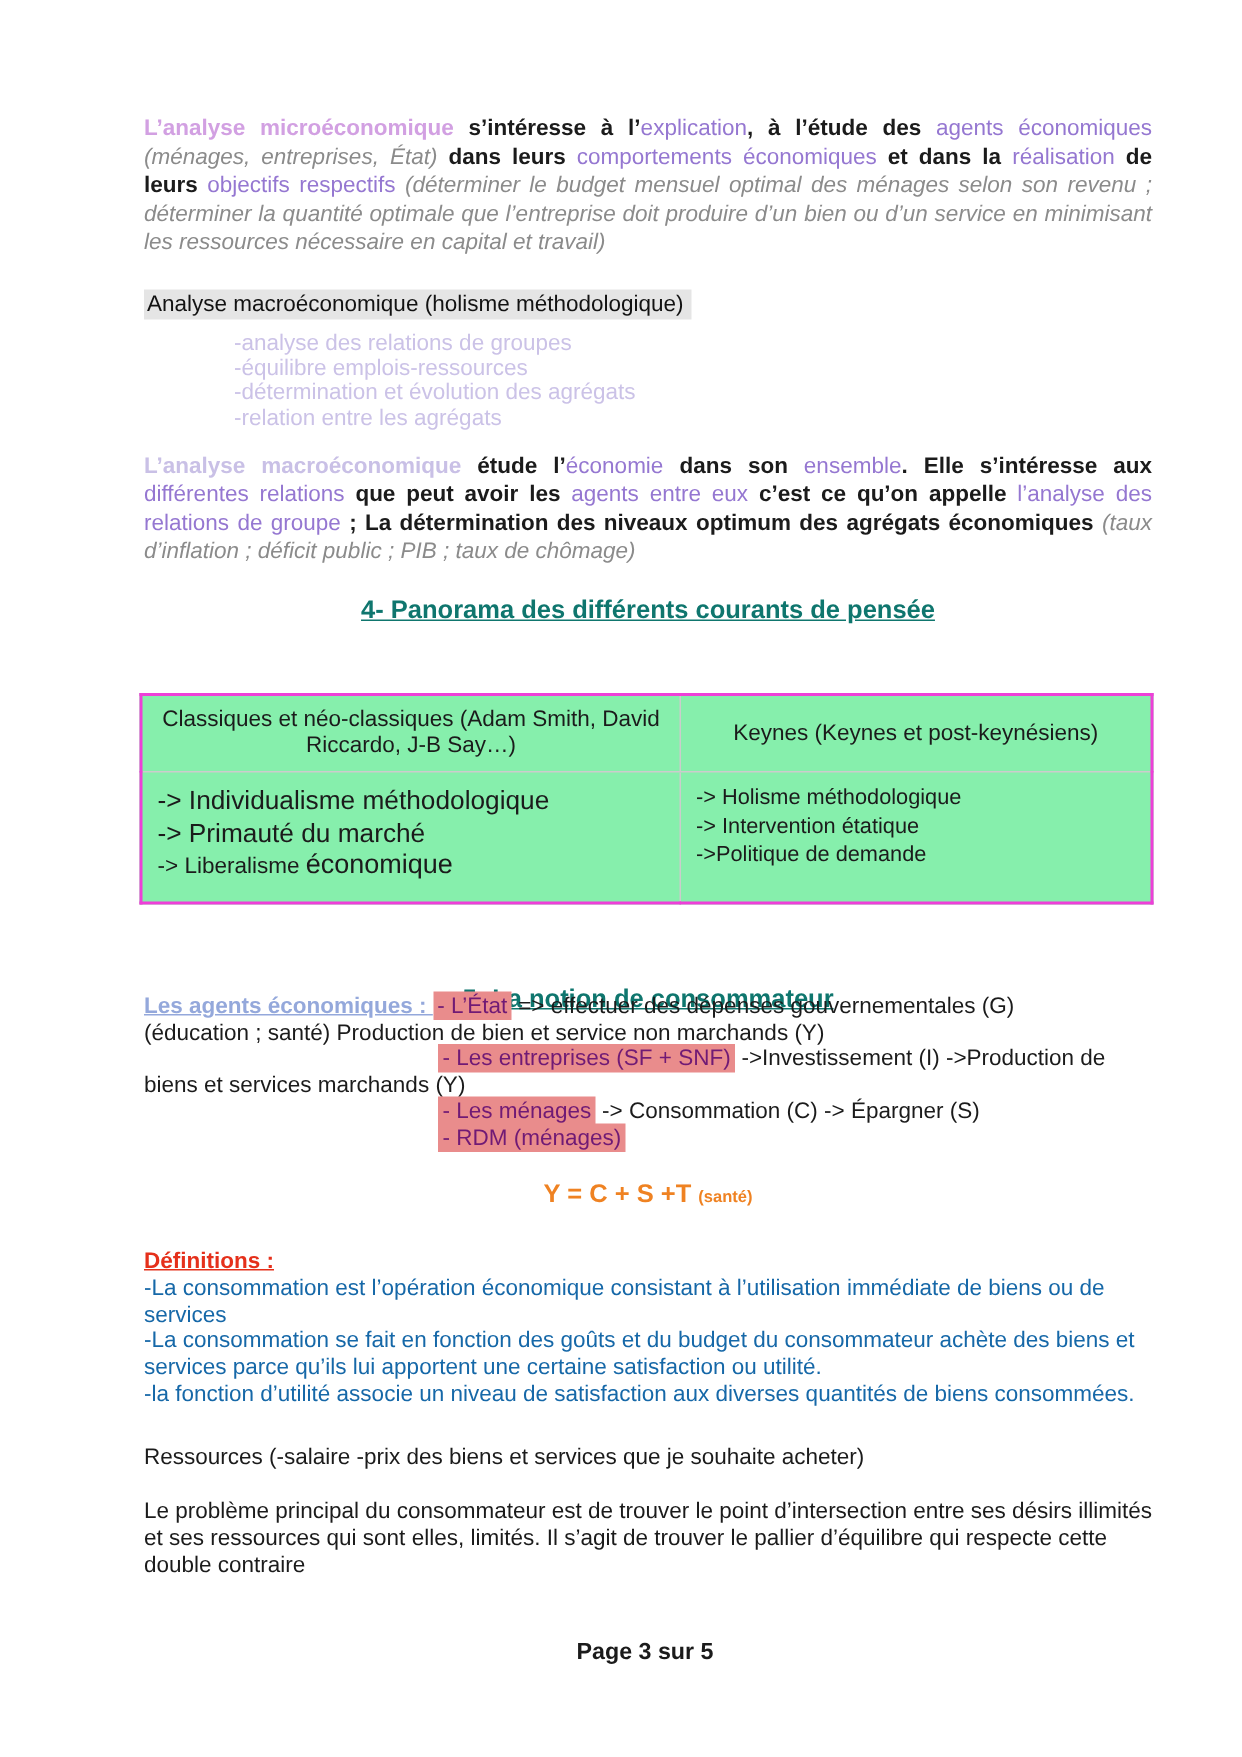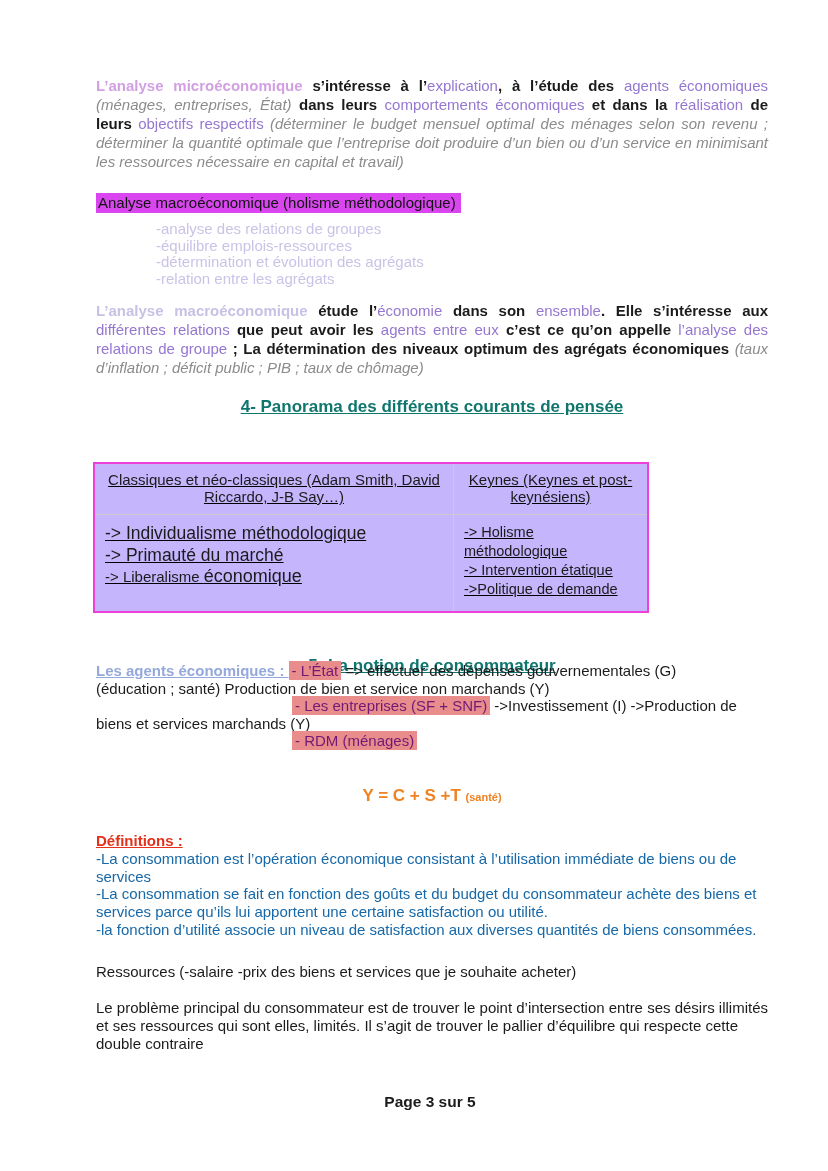--- a/index.html
+++ b/index.html
@@ -16,26 +16,26 @@
   .gi{color:#8b8b8b;font-style:italic;}
   .fd{color:#c9c0e6;font-weight:700;}
   .pe{color:#94a8db;font-weight:700;text-decoration:underline;}
   .hl{background:#e98c8c;color:#701a75;padding:1px 3px;}
   .pl{color:#1b1b1b;}
   .ob{color:#ef8222;font-weight:700;font-size:17px;}
   .os{color:#ef8222;font-weight:700;font-size:11px;}
   .plsm{color:#1b1b1b;font-size:15px;}
   .pll{color:#1b1b1b;font-size:18px;}
 
-  .hl-lav{background:#d946ef;color:#121212;font-size:15px;padding:1px 5px 2px 2px;}
+  .hl-lav{background:#e5e5e5;color:#121212;font-size:15px;padding:1px 5px 2px 2px;}
   .faded-list{color:#cbc2e7;font-size:15px;line-height:16.6px;}
   .heading{margin:0;font-size:17px;font-weight:700;color:#0f766e;text-decoration:underline;text-align:center;}
 
-  table.pense-table{border-collapse:collapse;width:556px;border:2px solid #ee3fd8;
-                    table-layout:fixed;background:#c4b5fd;text-decoration:underline;}
+  table.pense-table{border-collapse:collapse;width:676px;border:2px solid #ee3fd8;
+                    table-layout:fixed;background:#86efac;}
   .pense-table th{font-weight:400;font-size:15px;color:#1b1b1b;text-align:center;
                   padding:7px 10px 9px;border-bottom:1px solid #cccccc;vertical-align:middle;}
   .pense-table th + th, .pense-table td + td{border-left:1px solid #cccccc;}
   .pense-table td{vertical-align:top;padding:8px 8px 12px 10px;height:56px;}
   .col-left{width:338px;}
   .cell-big div{font-size:17.5px;line-height:21.5px;color:#1b1b1b;}
   .cell-small div{font-size:14.5px;line-height:19px;color:#1b1b1b;}
 
   .agents{font-size:15px;line-height:17.6px;color:#1b1b1b;}
   .agents > div{min-height:17.6px;}
@@ -93,20 +93,21 @@
     </tbody>
   </table>
 
   <h2 class="heading abs content" style="top:656px">5- La notion de consommateur</h2>
 
   <div class="agents abs content" style="top:662px">
     <div><span class="pe">Les agents économiques : </span><span class="hl">- L’État</span><span class="pl"> =&gt; effectuer des dépenses gouvernementales (G)</span></div>
     <div>(éducation ; santé) Production de bien et service non marchands (Y)</div>
     <div class="indent"><span class="hl">- Les entreprises (SF + SNF)</span><span class="pl"> -&gt;Investissement (I) -&gt;Production de</span></div>
     <div>biens et services marchands (Y)</div>
+    <div class="indent"><span class="hl">- Les ménages</span><span class="pl"> -&gt; Consommation (C) -&gt; Épargner (S)</span></div>
     <div class="indent"><span class="hl">- RDM (ménages)</span></div>
   </div>
 
   <div class="formula abs content" style="top:786px"><span class="ob">Y = C + S +T </span><span class="os">(santé)</span></div>
 
   <div class="def-block abs content" style="top:832px">
     <div>
       <span class="def-title">Définitions : </span>
     </div>
     <div class="def-text">-La consommation est l’opération économique consistant à l’utilisation immédiate de biens ou de services</div>

